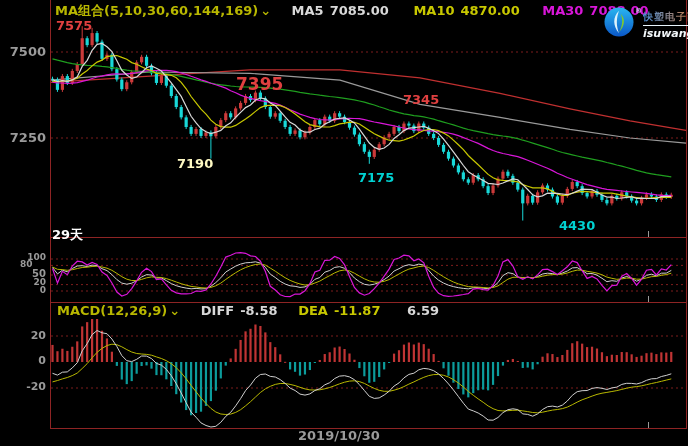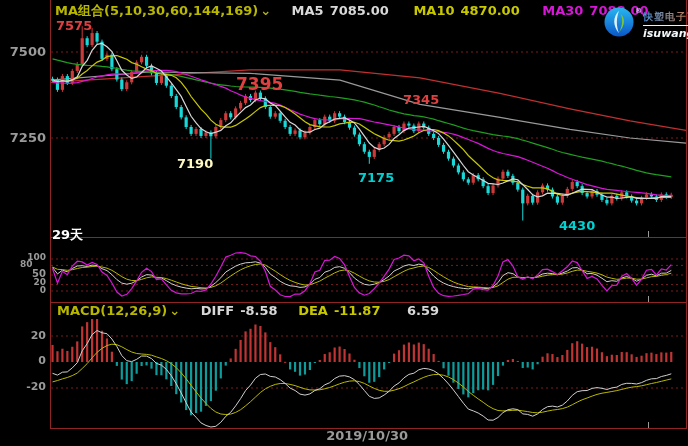--- a/index.html
+++ b/index.html
@@ -492,15 +492,15 @@
       <span class="ovl" style="left: 559px; top: 219px; color: rgb(0, 210, 210); font-size: 13px;">4430</span>
       <span class="ovl" style="left: 52px; top: 220px; color: #ffffff; font-size: 13px; margin-top: 8px;">29天</span>
       <span class="ovl" style="left: 20px; top: 253px; color: rgb(154, 154, 154); font-size: 9px; width: 26px; text-align: right;">100</span>
       <span class="ovl" style="left: 20px; top: 260px; color: rgb(154, 154, 154); font-size: 9px; width: 26px; ">80</span>
       <span class="ovl" style="left: 20px; top: 269px; color: rgb(154, 154, 154); font-size: 10px; width: 26px; text-align: right;">50</span>
       <span class="ovl" style="left: 20px; top: 278px; color: rgb(154, 154, 154); font-size: 9px; width: 26px; text-align: right;">20</span>
       <span class="ovl" style="left: 20px; top: 286px; color: rgb(154, 154, 154); font-size: 9px; width: 26px; text-align: right;">0</span>
       <span class="ovl" style="left: 6px; top: 330px; color: rgb(154, 154, 154); font-size: 11px; width: 40px; text-align: right;">20</span>
       <span class="ovl" style="left: 6px; top: 355px; color: rgb(154, 154, 154); font-size: 11px; width: 40px; text-align: right;">0</span>
       <span class="ovl" style="left: 6px; top: 381px; color: rgb(154, 154, 154); font-size: 11px; width: 40px; text-align: right;">-20</span>
-      <span class="ovl" style="left: 298px; top: 429px; color: rgb(154, 154, 154); font-size: 13px; width: 110px; text-align: right;">2019/10/30</span>
+      <span class="ovl" style="left: 298px; top: 429px; color: rgb(154, 154, 154); font-size: 13px; width: 110px; text-align: left;">2019/10/30</span>
     </div>
 </div>
 
 </body></html>

